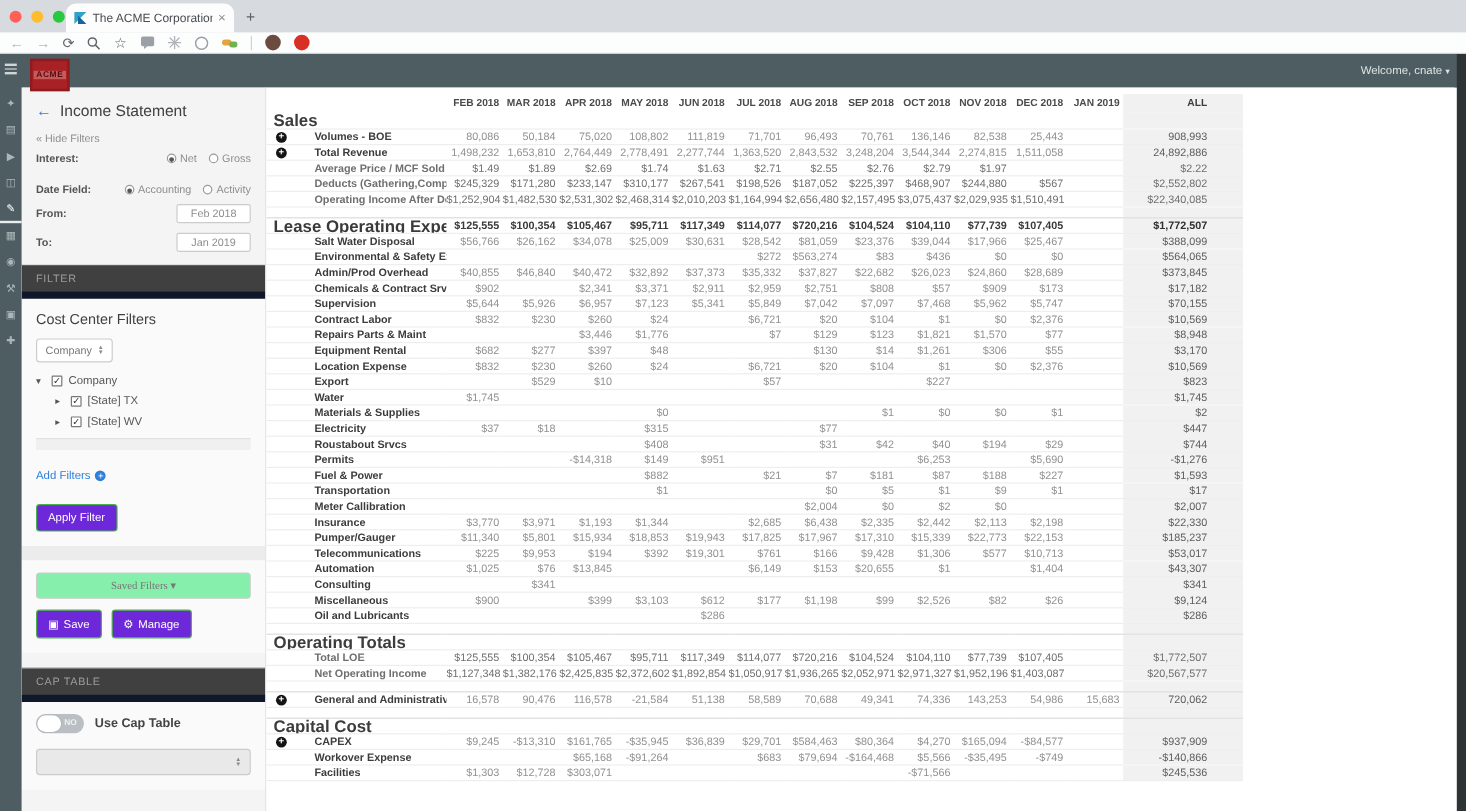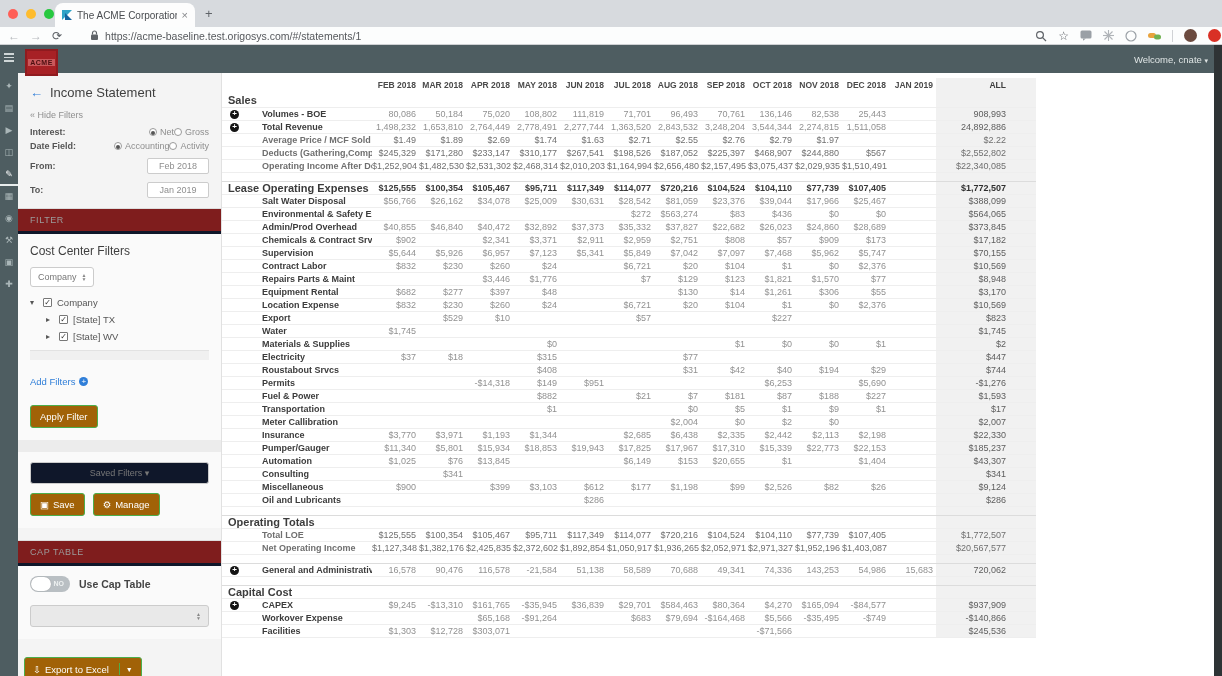--- a/index.html
+++ b/index.html
@@ -46,47 +46,47 @@
 
   
   .sidebar { position:absolute; top:73px; left:18px; width:204px; height:603px; background:#f4f4f4;
              border-right:1px solid #e1e1e1; overflow:hidden; font-size:9px; color:#555; }
   .sb-top { padding:12px 12px 10px; }
   .sb-title { font-size:13px; color:#3f3f3f; display:flex; gap:7px; align-items:center; }
   .back-arrow { color:#2f7ed8; font-size:13px; }
   .hide-filters { margin-top:10px; color:#8f8f8f; font-size:9px; }
   .frow { display:flex; align-items:center; margin-top:7px; }
   .flabel { font-weight:bold; color:#555; width:55px; }
-  .opts { margin-left:auto; display:flex; align-items:center; }
+  .opts { margin-left:auto; display:flex; gap:10px; align-items:center; }
   .radio-opt { display:flex; gap:3px; align-items:center; color:#8e8e8e; }
   .radio { width:8px; height:8px; border:1px solid #9a9a9a; border-radius:50%; background:#fff; position:relative; }
   .radio.sel:after { content:""; position:absolute; left:1.5px; top:1.5px; width:4px; height:4px; border-radius:50%; background:#555; }
   .datebox { margin-left:auto; width:62px; height:16px; border:1px solid #ccc; border-radius:2px; background:#fff;
              color:#8e8e8e; text-align:center; line-height:14px; }
-  .strip { background:#7f1d1d; border-top:1px solid #ddd; border-bottom:3px solid #0f172a; color:#9c9c9c;
+  .strip { background:#404040; border-top:1px solid #ddd; border-bottom:6px solid #0f172a; color:#9c9c9c;
            font-size:9px; letter-spacing:.6px; padding:6px 12px; }
   .card { background:#fafafa; padding:10px 12px 12px; }
   .cc-title { font-size:12px; color:#3f3f3f; margin-bottom:9px; }
   .dropbtn { display:inline-flex; align-items:center; gap:5px; border:1px solid #ccc; border-radius:3px; background:#fff;
              padding:4px 7px; color:#777; }
   .updown { display:inline-flex; flex-direction:column; font-size:5px; line-height:4px; color:#888; }
   .tree { margin-top:10px; }
   .tree-row { display:flex; align-items:center; gap:5px; margin:6px 0; color:#565656; font-size:9.5px; }
   .tcaret { color:#555; font-size:8px; width:8px; }
   .cbx { width:9px; height:9px; border:1px solid #777; border-radius:1px; background:#fff; font-size:8px; line-height:8px;
          text-align:center; color:#333; }
   .tree-divider { border-top:1px solid #e2e2e2; margin-top:8px; height:10px; background:#f0f0f0; }
   .addfilters { margin:16px 0 0; color:#2f7ed8; display:flex; align-items:center; gap:4px; font-size:9.5px; }
   .plus-circle { width:9px; height:9px; border-radius:50%; background:#2f7ed8; color:#fff; font-size:8px; line-height:9px;
                  text-align:center; }
-  .btn { display:inline-flex; align-items:center; gap:4px; background:#a16207; color:#fff; border-radius:3px;
+  .btn { display:inline-flex; align-items:center; gap:4px; background:#6d28d9; color:#fff; border-radius:3px;
          font-size:9.5px; padding:5px 9px; border:1px solid #4cae4c; }
   .apply { margin-top:18px; }
   .gapgrey { height:12px; background:#ececec; }
-  .savedbox { border:1px solid #ccc; border-radius:3px; background:#0f172a; color:#777; text-align:center; padding:5px 0; }
+  .savedbox { border:1px solid #ccc; border-radius:3px; background:#86efac; color:#777; text-align:center; padding:5px 0;font-family:Liberation Serif, serif; }
   .btnrow { display:flex; gap:8px; margin-top:9px; }
   .togglerow { display:flex; align-items:center; gap:9px; margin-bottom:13px; }
   .toggle { width:40px; height:16px; border-radius:9px; background:#b9bfc3; position:relative; }
   .knob { position:absolute; left:1px; top:1px; width:20px; height:14px; border-radius:8px; background:#fff; box-shadow:0 0 1px #888; }
   .toggle .state { position:absolute; right:6px; top:4px; font-size:7px; color:#eef1f1; font-weight:bold; }
   .toggle-label { font-weight:bold; color:#444; font-size:10.5px; }
   .capselect { height:22px; border:1px solid #ccc; border-radius:3px; background:#e9e9e9; display:flex; align-items:center;
                justify-content:flex-end; padding:0 7px; }
   .export-wrap { padding:18px 0 0 6px; }
   .export { padding:5px 8px; }
@@ -99,21 +99,21 @@
   col.c-label { width:150px; } col.c-month { width:47px; } col.c-all { width:100px; }
   th, td { font-size:9px; line-height:12px; height:13px; padding:0 3px 0 0; text-align:right; color:#919191;
            white-space:nowrap; overflow:hidden; font-weight:normal; }
   thead th { color:#4a4a4a; font-weight:bold; font-size:8.5px; height:16px; vertical-align:bottom; padding-bottom:3px; }
   td.all, th.all { background:#f1f1f1; color:#5d5d5d; padding-right:30px; }
   th.all { color:#3d3d3d; }
   td.lab { text-align:left; padding-left:6px; color:#3c3c3c; font-weight:bold; position:relative; }
   td.lab.ind { padding-left:40px; }
   tr.data td { border-bottom:1px solid #eeeeee; }
   tr.sechead td { border-bottom:1px solid #eeeeee; }
-  tr.sechead td.lab { font-size:11px; }
+  tr.sechead td.lab { font-size:14px; }
   tr.gaprow td { height:9px; border-bottom:1px solid #dcdcdc; }
   tr.vals-dark td { color:#3a3a3a; font-weight:bold; }
   tr.vals-dark td.all { color:#2f2f2f; }
   tr.vals-mid td { color:#6f6f6f; }
   .exp { position:absolute; left:8px; top:2px; width:9px; height:9px; border-radius:50%; background:#141414; color:#fff;
          font-size:8px; line-height:8px; text-align:center; font-weight:bold; }
   .edge { position:absolute; top:45px; right:0; width:8px; height:631px; background:#2e3335; z-index:10; }
 </style>
 </head>
 <body>
@@ -129,29 +129,20 @@
       <span class="favicon"></span>
       <span class="tab-title">The ACME Corporation Origo</span>
       <span class="tab-close">×</span>
     </div>
     <span class="newtab">+</span>
   </div>
   <div class="toolbar">
     <span class="nav-ic">←</span>
     <span class="nav-ic">→</span>
     <span class="nav-ic dark">⟳</span>
-    <div class="urlwrap">
-      <span class="sm-ic">
-        <svg width="9" height="11" viewBox="0 0 9 11">
-            <rect x="1" y="4.5" width="7" height="5.5" rx="1" fill="#5f6368"></rect>
-            <path d="M2.5 4.5 V3 a2 2 0 0 1 4 0 V4.5" fill="none" stroke="#5f6368" stroke-width="1.2"></path>
-          </svg>
-      </span>
-      <span class="url">https://acme-baseline.test.origosys.com/#/statements/1</span>
-    </div>
     <div class="right-ics">
       <span class="sm-ic">
         <svg width="12" height="12" viewBox="0 0 12 12">
             <circle cx="5" cy="5" r="3.4" fill="none" stroke="#5f6368" stroke-width="1.2"></circle>
             <line x1="7.6" y1="7.6" x2="11" y2="11" stroke="#5f6368" stroke-width="1.2"></line>
           </svg>
       </span>
       <span class="nav-ic dark" style="font-size:12px">☆</span>
       <span class="sm-ic">
         <svg width="12" height="11" viewBox="0 0 12 11">
@@ -227,21 +218,21 @@
           <span class="radio-opt">
             <span class="radio sel"></span>
             <span>Net</span>
           </span>
           <span class="radio-opt">
             <span class="radio"></span>
             <span>Gross</span>
           </span>
         </span>
     </div>
-    <div class="frow" style="margin-top:4px">
+    <div class="frow" style="margin-top:16px">
       <span class="flabel">Date Field:</span>
       <span class="opts">
           <span class="radio-opt">
             <span class="radio sel"></span>
             <span>Accounting</span>
           </span>
           <span class="radio-opt">
             <span class="radio"></span>
             <span>Activity</span>
           </span>
@@ -816,20 +807,36 @@
           <td>$17,825</td>
           <td>$17,967</td>
           <td>$17,310</td>
           <td>$15,339</td>
           <td>$22,773</td>
           <td>$22,153</td>
           <td></td>
           <td class="all">$185,237</td>
         </tr>
         <tr class="data">
+          <td class="lab ind">Telecommunications</td>
+          <td>$225</td>
+          <td>$9,953</td>
+          <td>$194</td>
+          <td>$392</td>
+          <td>$19,301</td>
+          <td>$761</td>
+          <td>$166</td>
+          <td>$9,428</td>
+          <td>$1,306</td>
+          <td>$577</td>
+          <td>$10,713</td>
+          <td></td>
+          <td class="all">$53,017</td>
+        </tr>
+        <tr class="data">
           <td class="lab ind">Automation</td>
           <td>$1,025</td>
           <td>$76</td>
           <td>$13,845</td>
           <td></td>
           <td></td>
           <td>$6,149</td>
           <td>$153</td>
           <td>$20,655</td>
           <td>$1</td>

